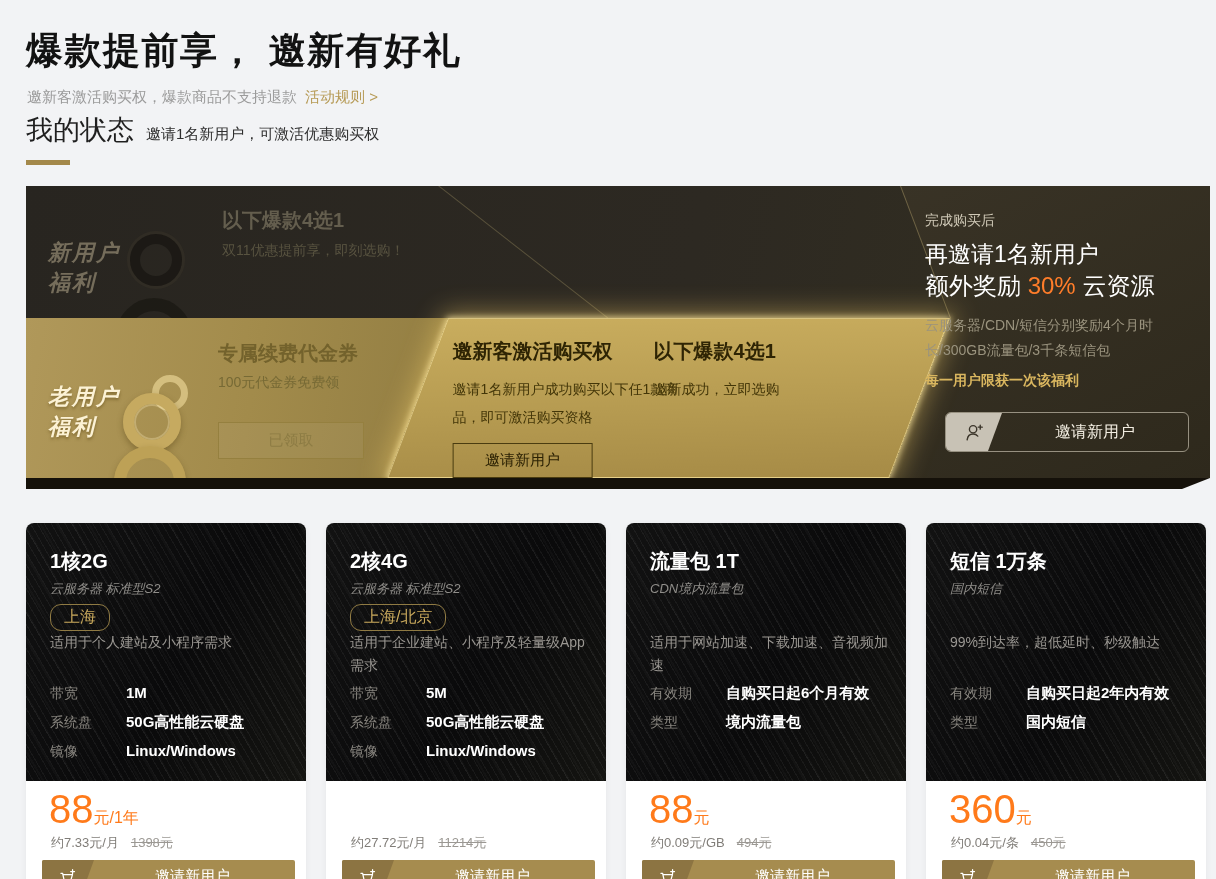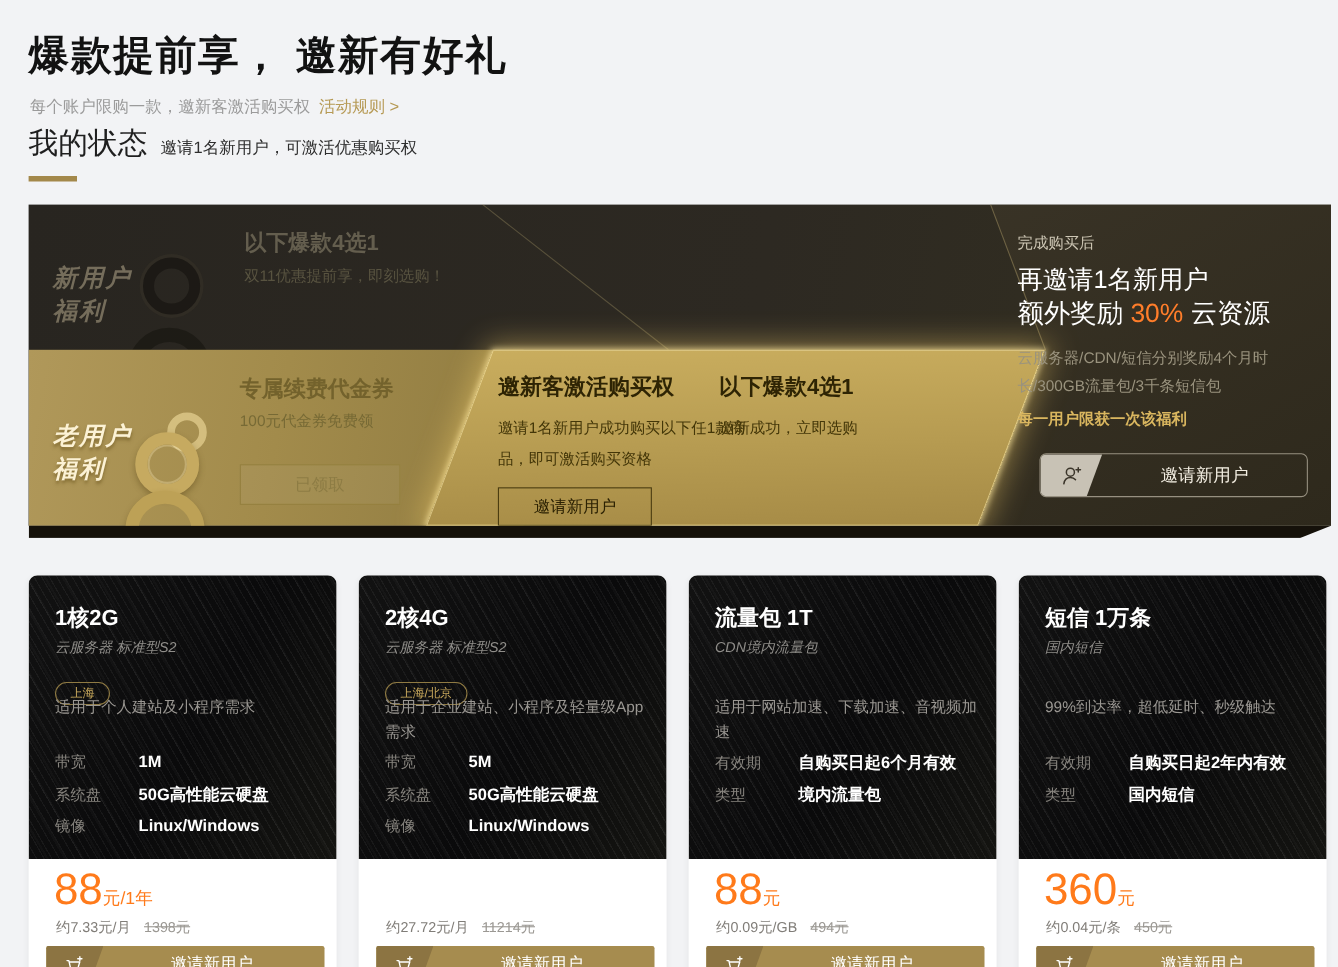--- a/index.html
+++ b/index.html
@@ -120,21 +120,21 @@
     position:relative; height:258px; border-radius:8px 8px 0 0; overflow:hidden;
     background:
       repeating-linear-gradient(60deg, rgba(255,255,255,.05) 0 1px, transparent 1px 6px),
       repeating-linear-gradient(60deg, rgba(255,255,255,.025) 0 2px, transparent 2px 14px),
       linear-gradient(120deg,#121212 0%,#0a0a0b 55%,#141411 100%);
   }
   .c-title { position:absolute; left:24px; top:25px; font-size:20px; font-weight:700; color:#fff; }
   .c-sub { position:absolute; left:24px; top:57px; font-size:13px; color:#8f8d89;font-style:italic; }
   .c-tag {
     position:absolute; left:24px; top:81px; padding:2px 13px;
-    border:1px solid #8f7a43; border-radius:11px; font-size:11px; color:#c9a95c;margin-top:16px;
+    border:1px solid #8f7a43; border-radius:11px; font-size:16px; color:#c9a95c;
   }
   .c-desc { position:absolute; left:24px; top:108px; right:18px; font-size:14px; line-height:23px; color:#9a9792; }
   .c-specs { position:absolute; left:24px; top:161px; right:10px; }
   .spec-row { display:flex; align-items:baseline; height:29px; }
   .spec-label { width:76px; font-size:14px; color:#87847e; flex:none; }
   .spec-value { font-size:15px; font-weight:700; color:#ffffff; }
   .card-white { position:relative; height:112px; }
   .price { position:absolute; left:23px; top:6px; color:#ff7a1a; white-space:nowrap; }
   .price-num { font-size:40px; font-weight:500; }
   .price-unit { font-size:16px; }
@@ -155,21 +155,21 @@
     color:#ffffff; font-size:15px;
   }
 </style>
 </head>
 <body>
 
 <div class="page">
 
   <h1 class="page-title">爆款提前享， 邀新有好礼</h1>
   <div class="page-sub">
-    <span>每个账户限购一款，邀新客激活购买权</span><a class="rules-link">活动规则 &gt;</a>
+    <span>邀新客激活购买权，爆款商品不支持退款</span><a class="rules-link">活动规则 &gt;</a>
   </div>
   <div class="status-row">
     <span class="status-title">我的状态</span>
     <span class="status-desc">邀请1名新用户，可激活优惠购买权</span>
   </div>
   <div class="status-underline"></div>
 
   <div class="banner">
     <div class="banner-main">
       <div class="zone-right"></div>

